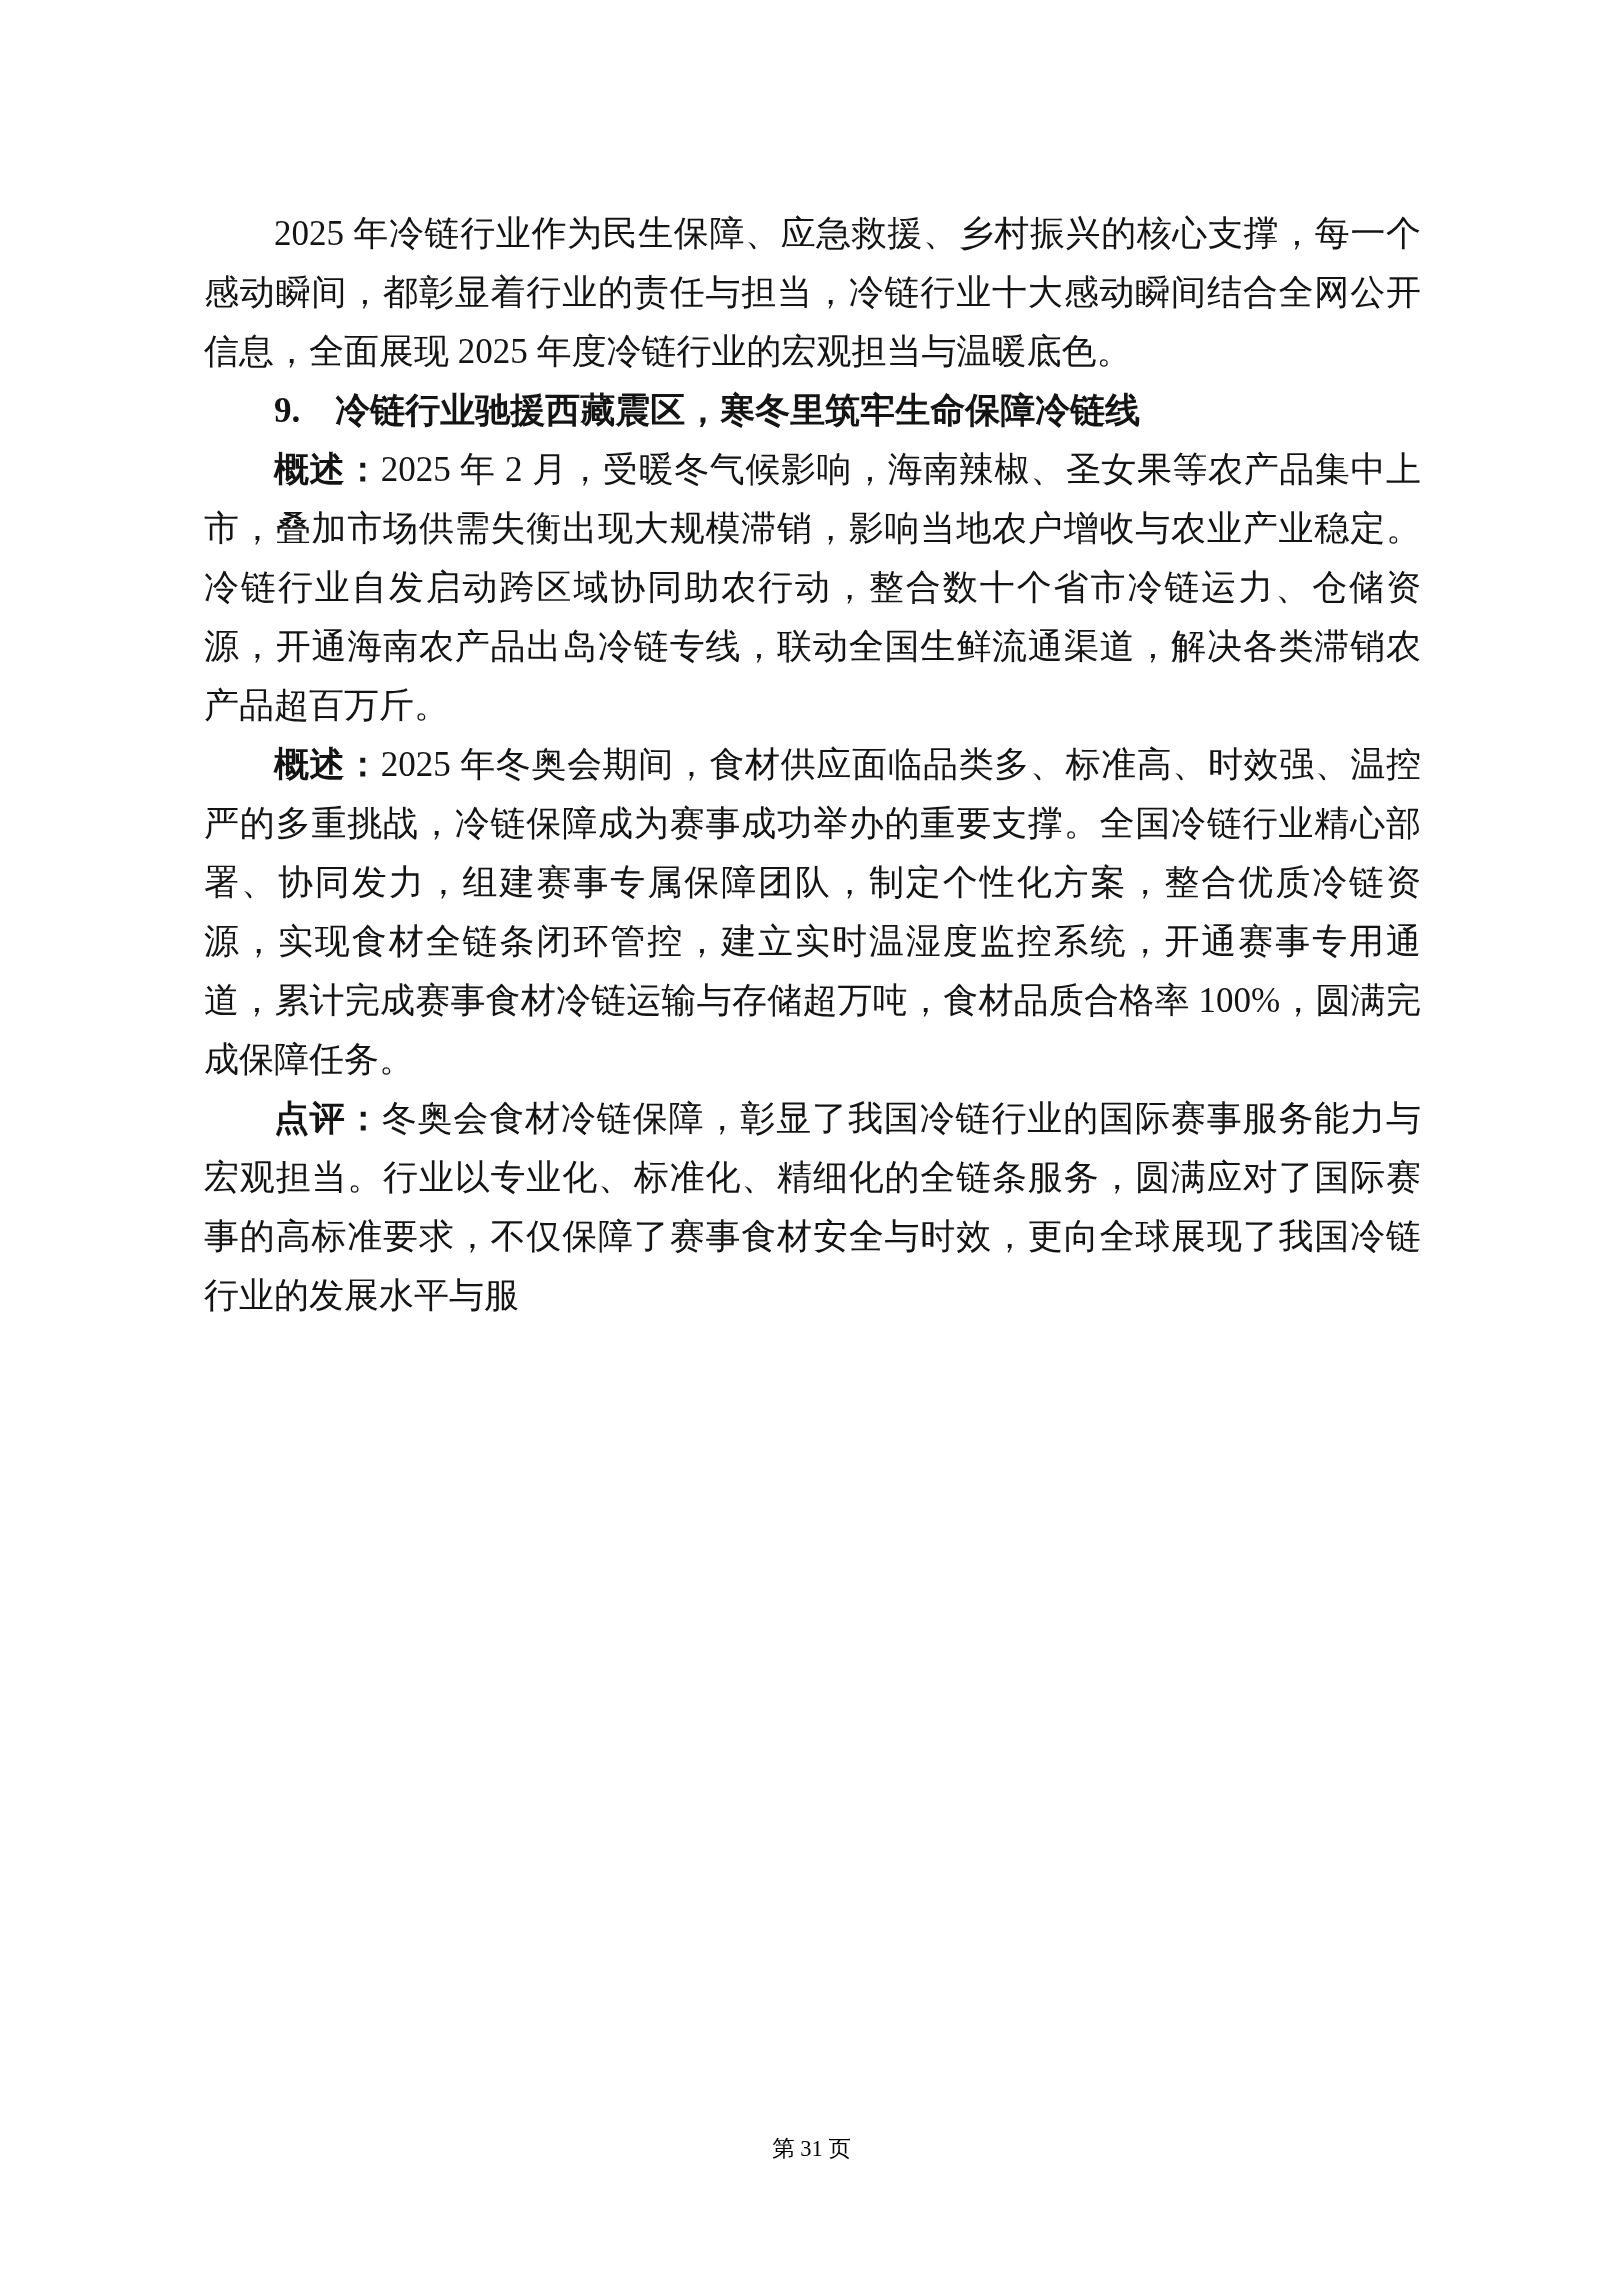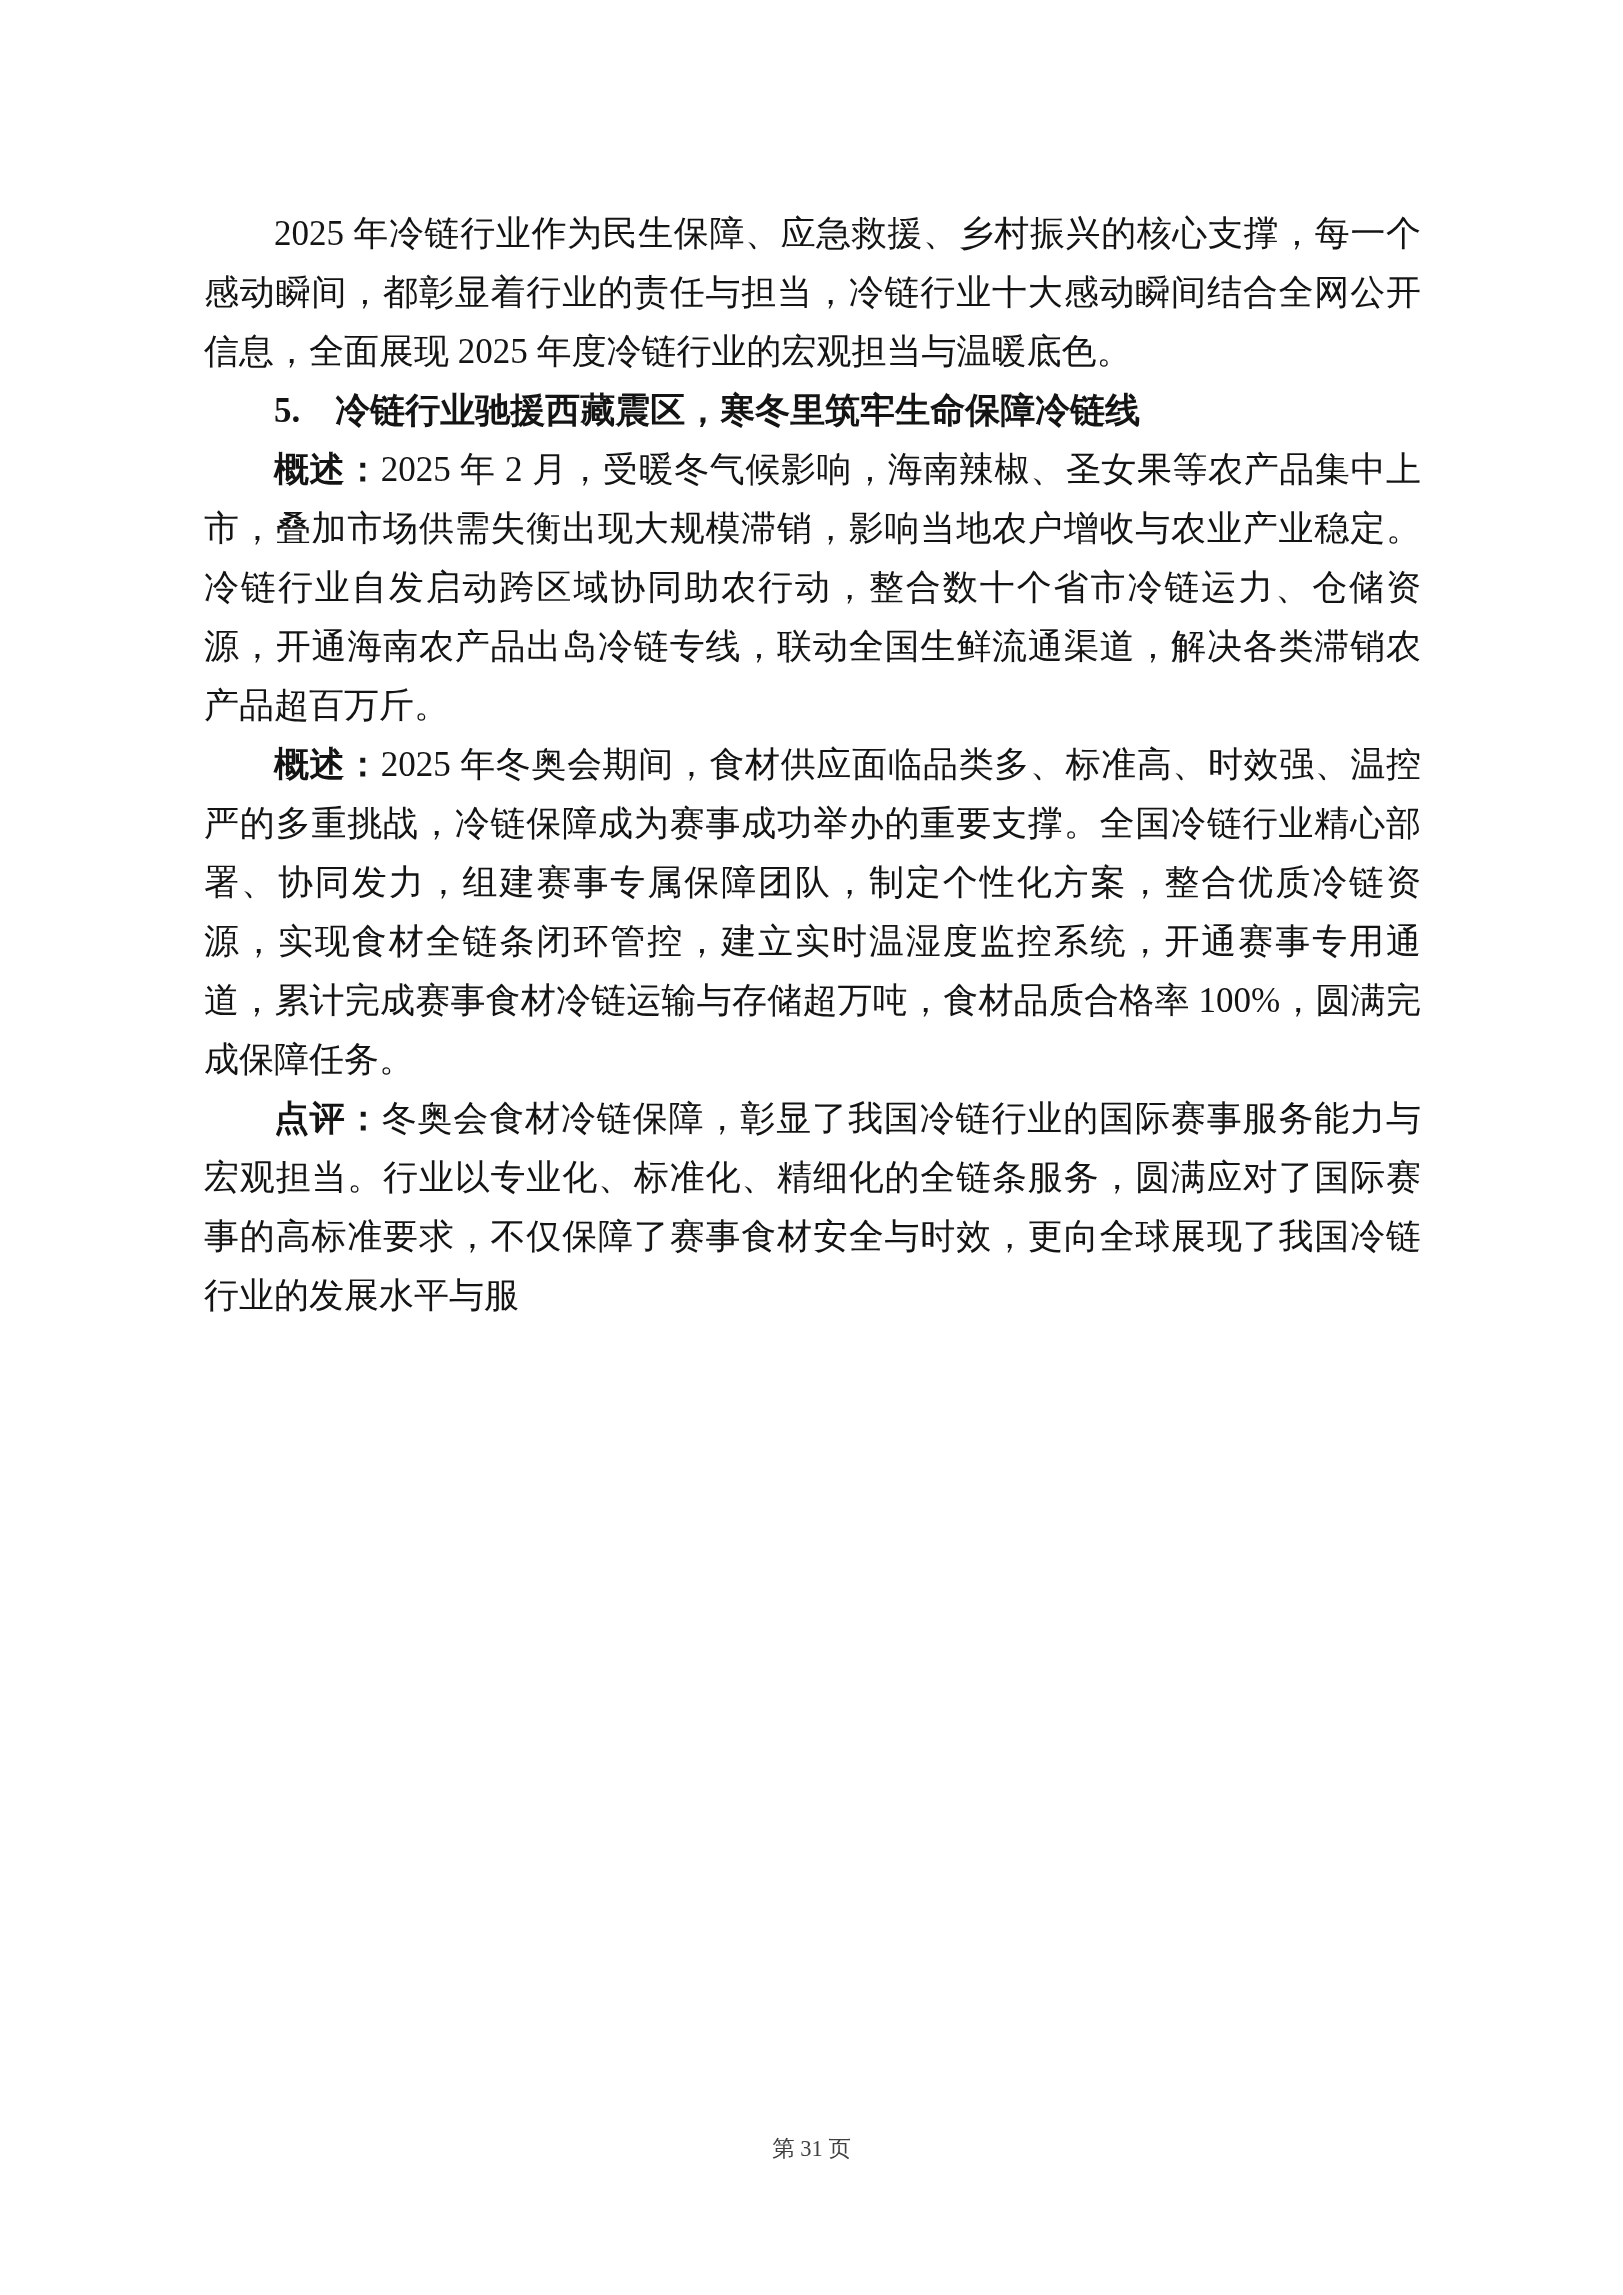--- a/index.html
+++ b/index.html
@@ -41,30 +41,30 @@
     font-weight: 700;
   }
   .footer {
     position: absolute;
     left: 0;
     top: 2132px;
     width: 1623px;
     text-align: center;
     font-size: 22.5px;
     line-height: 33px;
-    color: #404040;
+    color: #000000;
   }
 </style>
 </head>
 <body>
 
 <div class="page">
   <div class="content" id="doc-body">
       <p class="para body">2025 年冷链行业作为民生保障、应急救援、乡村振兴的核心支撑，每一个感动瞬间，都彰显着行业的责任与担当，冷链行业十大感动瞬间结合全网公开信息，全面展现 2025 年度冷链行业的宏观担当与温暖底色。</p>
-      <p class="para heading">5.　冷链行业驰援西藏震区，寒冬里筑牢生命保障冷链线</p>
+      <p class="para heading">9.　冷链行业驰援西藏震区，寒冬里筑牢生命保障冷链线</p>
       <p class="para body"><span class="lead">概述：</span>2025 年 2 月，受暖冬气候影响，海南辣椒、圣女果等农产品集中上市，叠加市场供需失衡出现大规模滞销，影响当地农户增收与农业产业稳定。冷链行业自发启动跨区域协同助农行动，整合数十个省市冷链运力、仓储资源，开通海南农产品出岛冷链专线，联动全国生鲜流通渠道，解决各类滞销农产品超百万斤。</p>
       <p class="para body"><span class="lead">概述：</span>2025 年冬奥会期间，食材供应面临品类多、标准高、时效强、温控严的多重挑战，冷链保障成为赛事成功举办的重要支撑。全国冷链行业精心部署、协同发力，组建赛事专属保障团队，制定个性化方案，整合优质冷链资源，实现食材全链条闭环管控，建立实时温湿度监控系统，开通赛事专用通道，累计完成赛事食材冷链运输与存储超万吨，食材品质合格率 100%，圆满完成保障任务。</p>
       <p class="para body"><span class="lead">点评：</span>冬奥会食材冷链保障，彰显了我国冷链行业的国际赛事服务能力与宏观担当。行业以专业化、标准化、精细化的全链条服务，圆满应对了国际赛事的高标准要求，不仅保障了赛事食材安全与时效，更向全球展现了我国冷链行业的发展水平与服</p>
     </div>
   <div class="footer">
     <span>第 31 页</span>
   </div>
 </div>
 
 

